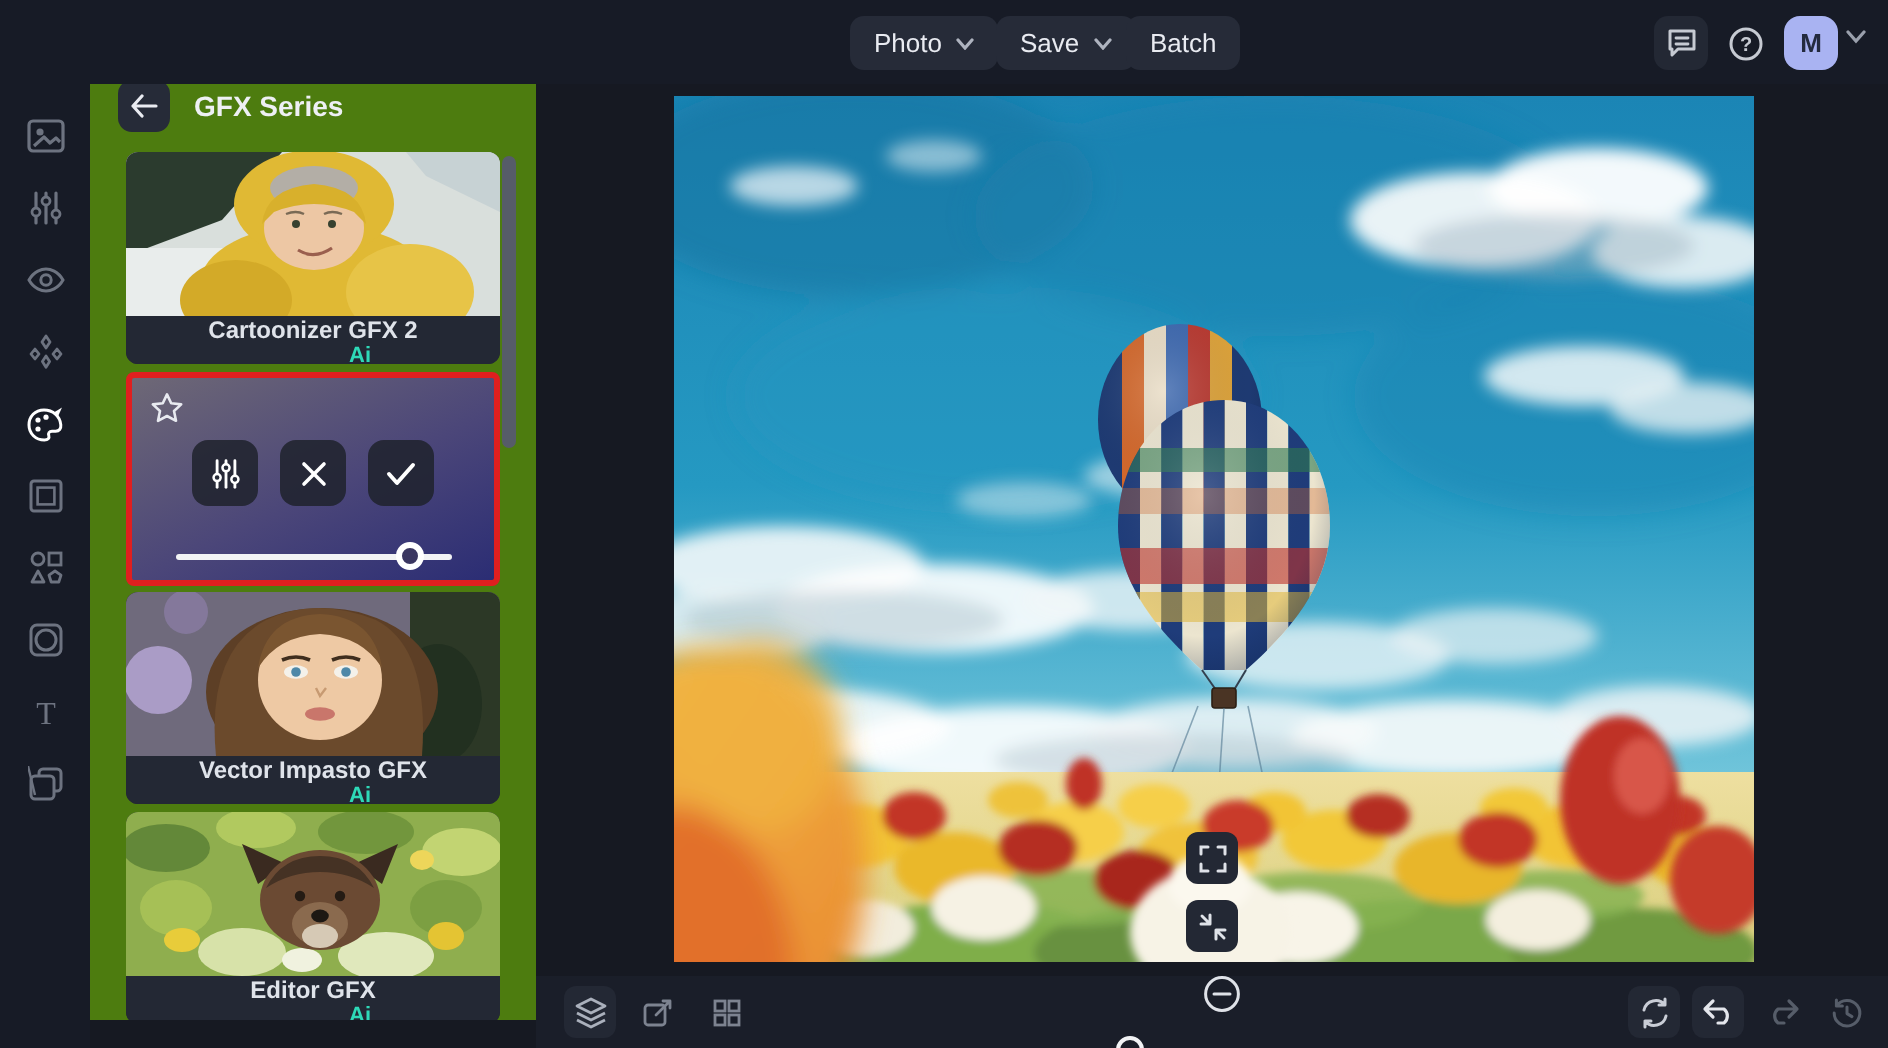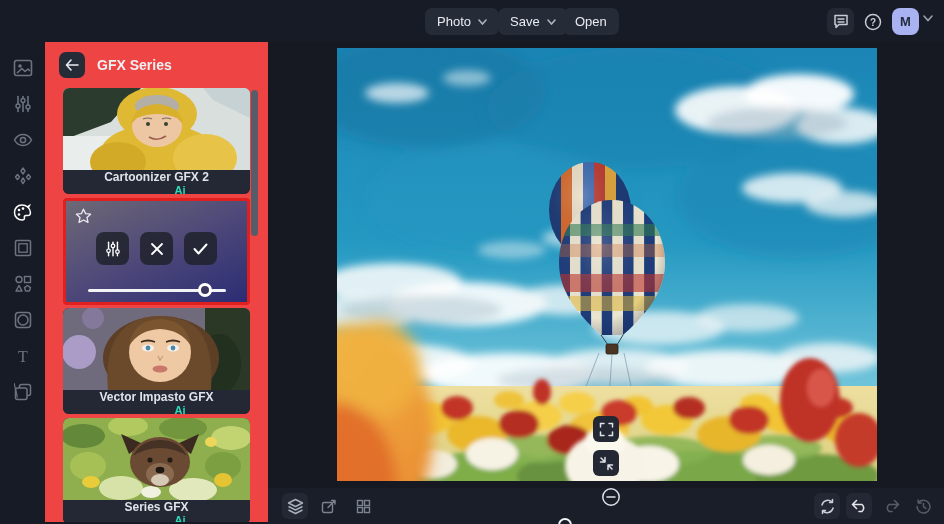--- a/index.html
+++ b/index.html
@@ -21,21 +21,21 @@
   .avatar{position:absolute;top:8px;left:892px;width:27px;height:27px;border-radius:8px;background:#a9b3f2;
           color:#232a3e;font-weight:bold;font-size:13px;display:flex;align-items:center;justify-content:center;cursor:pointer;}
   .avatar-chev{position:absolute;top:15px;left:923px;cursor:pointer;}
 
   
   .rail{position:absolute;top:42px;left:0;width:45px;height:482px;background:#171b26;z-index:20;
         display:flex;flex-direction:column;align-items:center;padding-top:8px;box-sizing:border-box;}
   .rail-item{width:45px;height:36px;display:flex;align-items:center;justify-content:center;cursor:pointer;}
 
   
-  .panel{position:absolute;top:40px;left:45px;width:223px;height:482px;background:#ef4444;z-index:10;overflow:hidden;}
+  .panel{position:absolute;top:28px;left:45px;width:223px;height:482px;background:#4d7c0f;z-index:10;overflow:hidden;}
   .panel-head{position:absolute;top:12px;left:14px;display:flex;align-items:center;gap:12px;}
   .back-btn{width:26px;height:26px;border-radius:7px;background:#262b38;display:flex;align-items:center;justify-content:center;cursor:pointer;}
   .panel-title{font-size:14px;font-weight:bold;color:#eef0f4;}
   .card{position:absolute;left:18px;width:187px;border-radius:6px;overflow:hidden;background:#232834;cursor:pointer;}
   .card-img{width:187px;height:82px;}
   .card-label{height:24px;display:flex;align-items:center;justify-content:space-between;padding:0 9px;background:#232834;flex-direction:column;}
   .card-name{font-size:12px;font-weight:bold;color:#dfe3ea;}
   .ai-badge{font-size:11px;font-weight:bold;color:#2ed9b8;margin-left:47px;}
   .sel-card{position:absolute;left:18px;top:158px;width:181px;height:101px;border:3px solid #e01f1f;border-radius:4px;
             background:linear-gradient(155deg,#6e6876 0%,#4b4679 55%,#2b2d74 100%);}
@@ -81,21 +81,21 @@
   </div>
   <div class="tb-btn menu-save">
     <span>Save</span>
     <span>
         <svg width="9" height="6" viewBox="0 0 9 6">
           <polyline points="1,1 4.5,5 8,1" fill="none" stroke="#aeb3bf" stroke-width="1.6" stroke-linecap="round"></polyline>
         </svg>
       </span>
   </div>
   <div class="tb-btn menu-batch">
-    <span>Open</span>
+    <span>Batch</span>
   </div>
 
   <div class="tb-icon-btn" style="left:827px">
     <span>
       <svg width="16" height="15" viewBox="0 0 16 15">
           <path d="M2,1.5 h12 v9 h-8 l-3,3 v-3 h-1 z" fill="none" stroke="#c6cad2" stroke-width="1.5" stroke-linejoin="round"></path>
           <line x1="5" y1="5" x2="11" y2="5" stroke="#c6cad2" stroke-width="1.4" stroke-linecap="round"></line>
           <line x1="5" y1="8" x2="11" y2="8" stroke="#c6cad2" stroke-width="1.4" stroke-linecap="round"></line>
         </svg>
     </span>
@@ -346,21 +346,21 @@
       <path d="M128,36 L136,16 L114,26 Z" fill="#3a2a20"></path>
       <ellipse cx="97" cy="44" rx="30" ry="25" fill="#6b4a33"></ellipse>
       <path d="M70,38 Q78,22 97,22 Q116,22 124,38 Q112,30 97,30 Q82,30 70,38 Z" fill="#453224"></path>
       <ellipse cx="97" cy="56" rx="14" ry="11" fill="#8a6a4e"></ellipse>
       <ellipse cx="97" cy="62" rx="9" ry="6" fill="#d6c9b5"></ellipse>
       <ellipse cx="97" cy="52" rx="4.4" ry="3.2" fill="#1d1813"></ellipse>
       <circle cx="87" cy="42" r="2.6" fill="#241b14"></circle>
       <circle cx="107" cy="42" r="2.6" fill="#241b14"></circle>
     </svg>
     <div class="card-label">
-      <span class="card-name">Series GFX</span>
+      <span class="card-name">Editor GFX</span>
       <span class="ai-badge">Ai</span>
     </div>
   </div>
 
   <div class="scroll-thumb"></div>
 </div>
 
 <div class="canvas">
   <svg class="artwork" viewBox="0 0 540 433">
     <defs>

